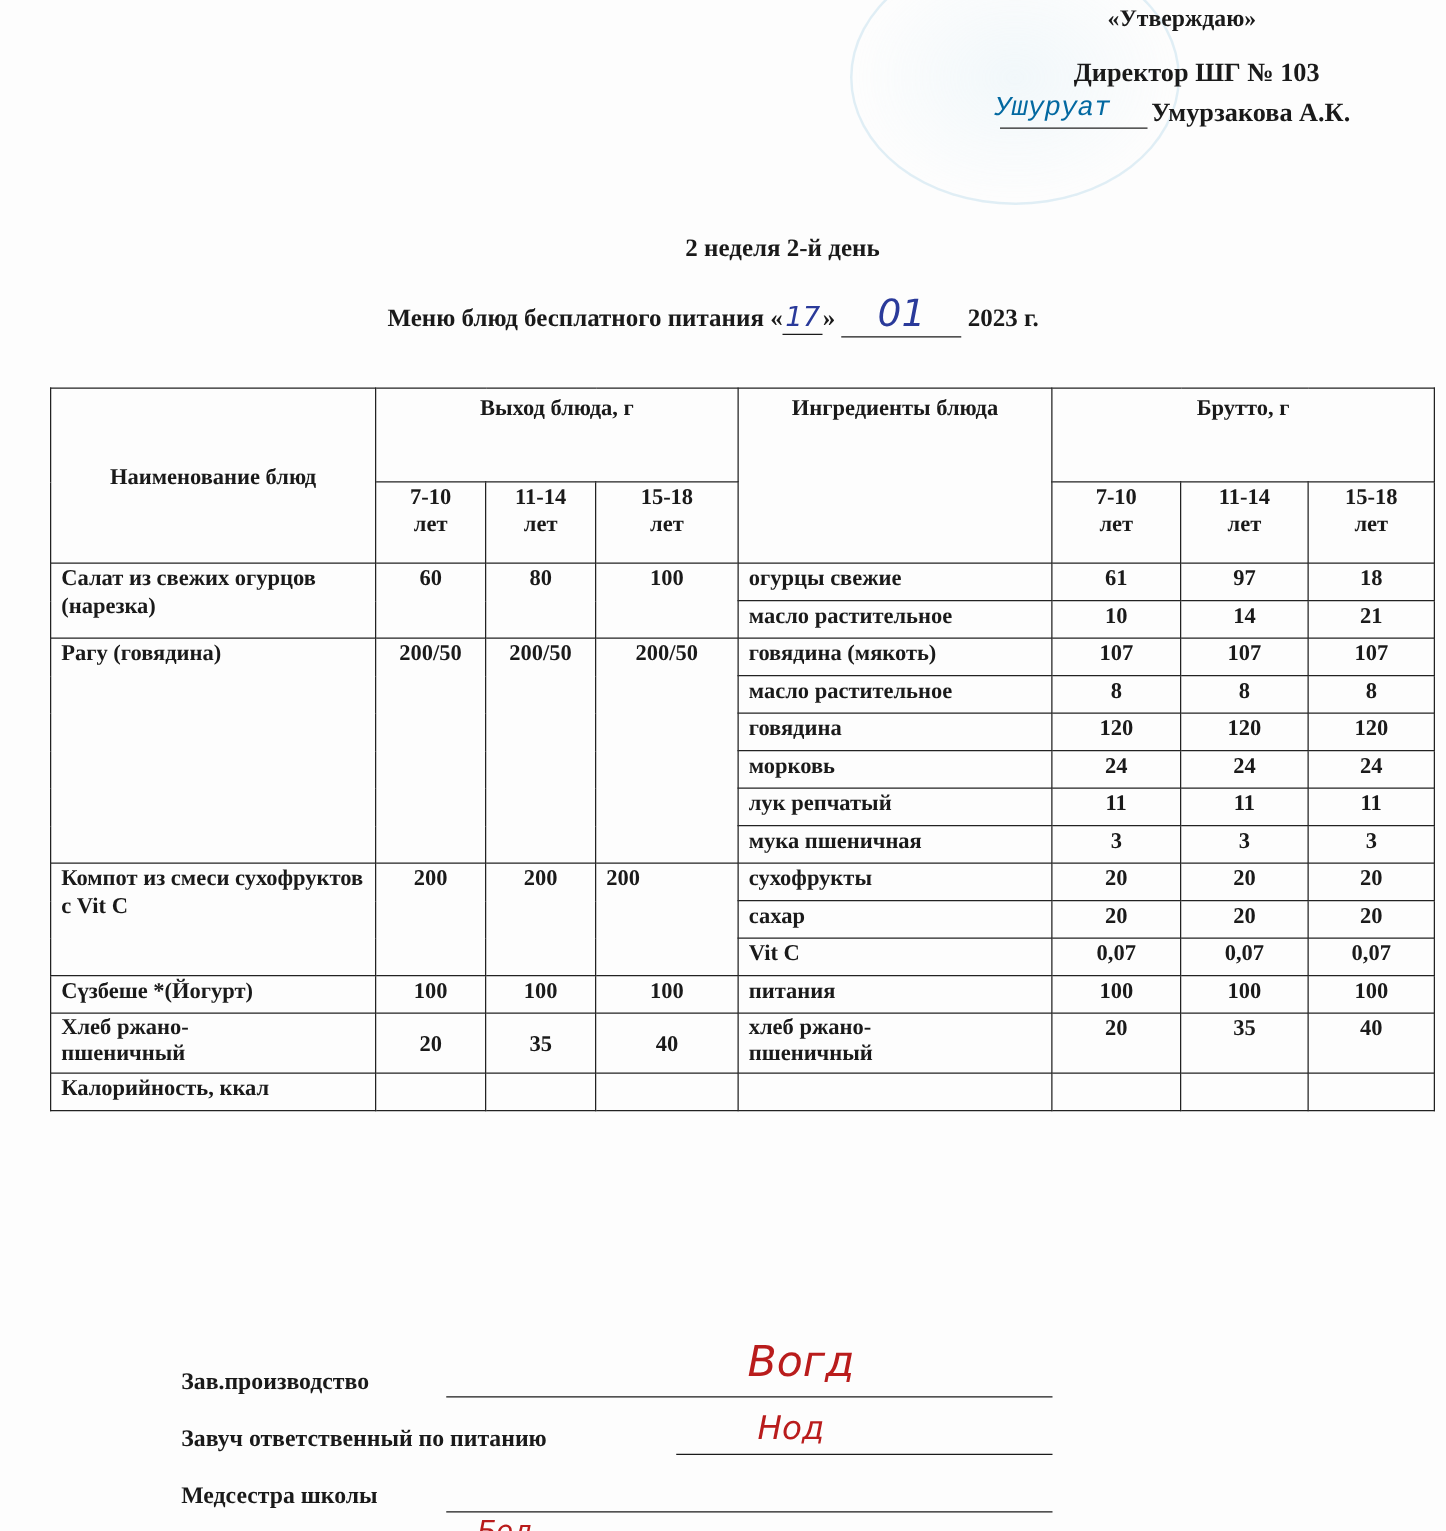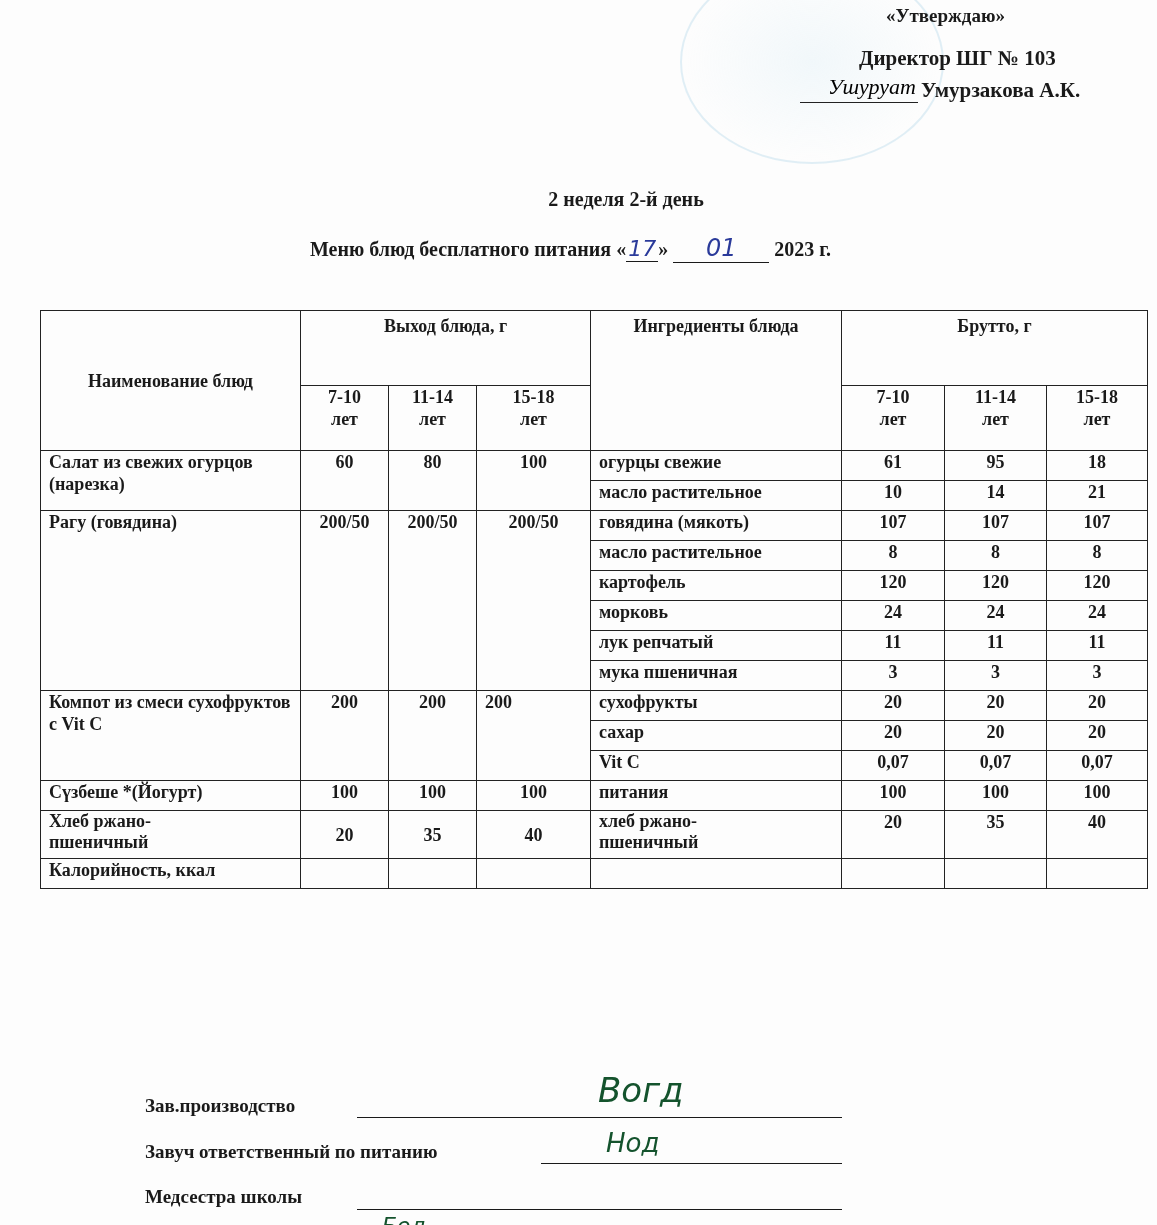--- a/index.html
+++ b/index.html
@@ -6,57 +6,57 @@
   body {
     width:1157px; height:1225px; background:#fdfdfd; position:relative; overflow:hidden;
     font-family:"Liberation Serif", "DejaVu Serif", serif; color:#1a1a1a;
   }
   .b { font-weight:bold; }
   .abs { position:absolute; }
   .stamp {
     position:absolute; left:680px; top:-40px; width:260px; height:200px; border-radius:50%;
     border:2px solid rgba(150,200,225,0.28); background:radial-gradient(ellipse at center, rgba(190,225,240,0.18), rgba(255,255,255,0) 70%);
   }
-  .sig-ink { color:#000000; font-family:Liberation Serif, serif; font-style:italic;margin-left:32px; }
+  .sig-ink { color:#0369a1; font-family:Liberation Mono, monospace; font-style:italic; }
   .title1 { position:absolute; top:188px; left:0; width:1252px; text-align:center; font-weight:bold; font-size:20px; }
   .title2 { position:absolute; top:234px; left:310px; font-weight:bold; font-size:20px; white-space:nowrap; }
   .ul { display:inline-block; border-bottom:1.5px solid #1a1a1a; text-align:center; }
   .hand { color:#2a3a9a; font-family:"DejaVu Sans", sans-serif; font-style:italic; font-weight:normal; }
 
   table.menu {
     position:absolute; left:40px; top:310px; border-collapse:collapse; table-layout:fixed;
     font-size:18px; font-weight:bold;
   }
   table.menu td { border:1.5px solid #222; padding:0 8px; vertical-align:top; line-height:22px; }
   table.menu td.c { text-align:center; }
   table.menu td.mid { vertical-align:middle; }
   .h1row td { height:70px; }
   .h2row td { height:64px; }
   .r td { height:29px; }
 
   .foot { position:absolute; left:145px; font-weight:bold; font-size:19px; white-space:nowrap; }
   .line { position:absolute; border-bottom:1.5px solid #1a1a1a; height:0; }
-  .sigmark { position:absolute; color:#14532d; font-family:"DejaVu Sans", sans-serif; font-style:italic; }
+  .sigmark { position:absolute; color:#b91c1c; font-family:"DejaVu Sans", sans-serif; font-style:italic; }
 </style>
 </head>
 <body>
 
 <div class="stamp"></div>
 
 <div class="abs b" style="top:5px; left:886px; font-size:19px;">«Утверждаю»</div>
 <div class="abs b" style="top:46px; left:825px; font-size:21px;margin-left:34px;">Директор ШГ № 103</div>
 <div class="abs" style="top:78px; left:800px; width:118px; border-bottom:1.5px solid #222; height:24px;">
   <span class="sig-ink" style="font-size:22px; position:absolute; left:-4px; top:-4px;">Ушуруат</span>
 </div>
 <div class="abs b" style="top:78px; left:921px; font-size:21px;">Умурзакова А.К.</div>
 
 <div class="title1">2 неделя 2-й день</div>
 <div class="title2">
   <span>Меню блюд бесплатного питания «</span><span class="ul" style="width:32px;"><span class="hand" style="font-size:22px;">17</span></span><span>»</span>
-  <span class="ul" style="width:96px;"><span class="hand" style="font-size:24px;">01</span></span>
+  <span class="ul" style="width:96px;"><span class="hand" style="font-size:30px;">01</span></span>
   <span>2023 г.</span>
 </div>
 
 <table class="menu">
   <colgroup>
     <col style="width:260px">
       <col style="width:88px">
       <col style="width:88px">
       <col style="width:114px">
     <col style="width:251px">
@@ -98,21 +98,21 @@
         </td>
   </tr>
 
   <tr class="r">
     <td rowspan="2">Салат из свежих огурцов (нарезка)</td>
     <td rowspan="2" class="c">60</td>
     <td rowspan="2" class="c">80</td>
     <td rowspan="2" class="c">100</td>
     <td>огурцы свежие</td>
     <td class="c">61</td>
-    <td class="c">95</td>
+    <td class="c">97</td>
     <td class="c">18</td>
   </tr>
   <tr class="r">
     <td>масло растительное</td>
     <td class="c">10</td>
     <td class="c">14</td>
     <td class="c">21</td>
   </tr>
 
   <tr class="r">
@@ -125,21 +125,21 @@
     <td class="c">107</td>
     <td class="c">107</td>
   </tr>
   <tr class="r">
     <td>масло растительное</td>
     <td class="c">8</td>
     <td class="c">8</td>
     <td class="c">8</td>
   </tr>
   <tr class="r">
-    <td>картофель</td>
+    <td>говядина</td>
     <td class="c">120</td>
     <td class="c">120</td>
     <td class="c">120</td>
   </tr>
   <tr class="r">
     <td>морковь</td>
     <td class="c">24</td>
     <td class="c">24</td>
     <td class="c">24</td>
   </tr>

